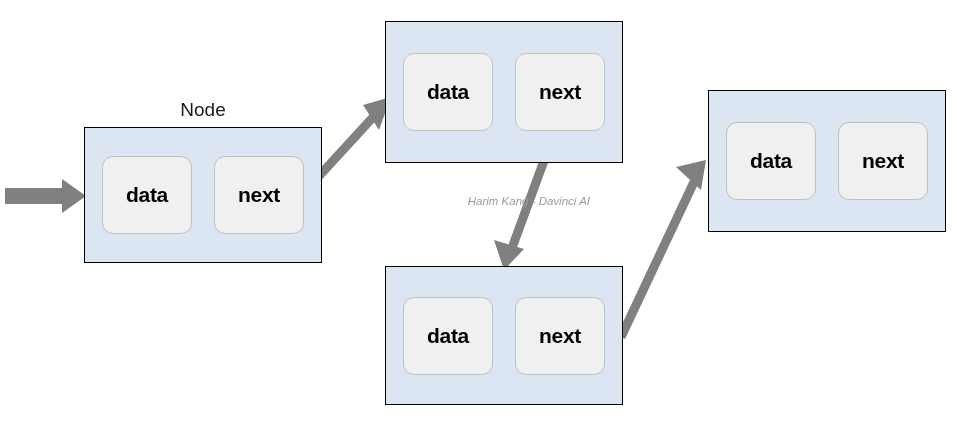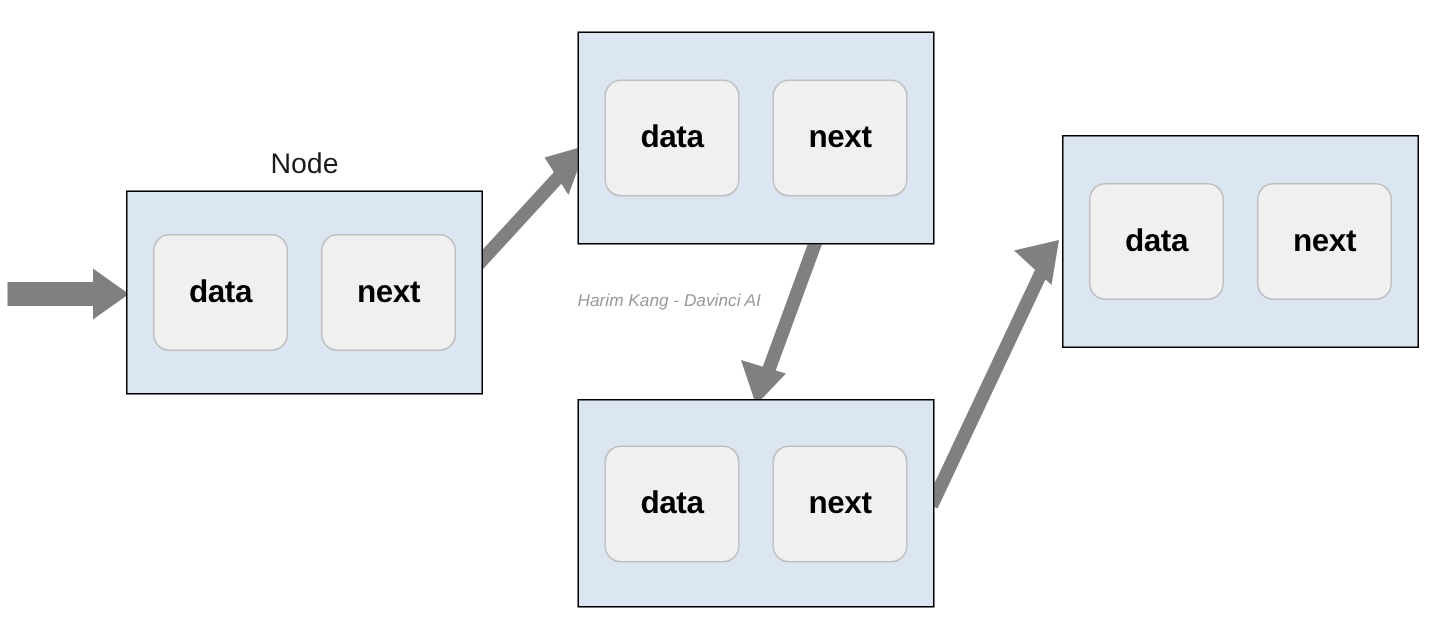--- a/index.html
+++ b/index.html
@@ -63,21 +63,21 @@
   #node-1 { left: 84px;  top: 127px; width: 238px; height: 136px; }
   #node-2 { left: 385px; top: 21px;  width: 238px; height: 142px; }
   #node-3 { left: 385px; top: 266px; width: 238px; height: 139px; }
   #node-4 { left: 708px; top: 90px;  width: 238px; height: 142px; }
   #node-1-caption { left: 84px; top: 99px; width: 238px; }
   .watermark {
     position: absolute;
     left: 385px;
     top: 194px;
     width: 205px;
-    text-align: left;
+    text-align: right;
     font-size: 11.5px;
     font-style: italic;
     color: #9a9a9a;
     line-height: 15px;
     white-space: nowrap;
   }
 </style>
 </head>
 <body>
 

